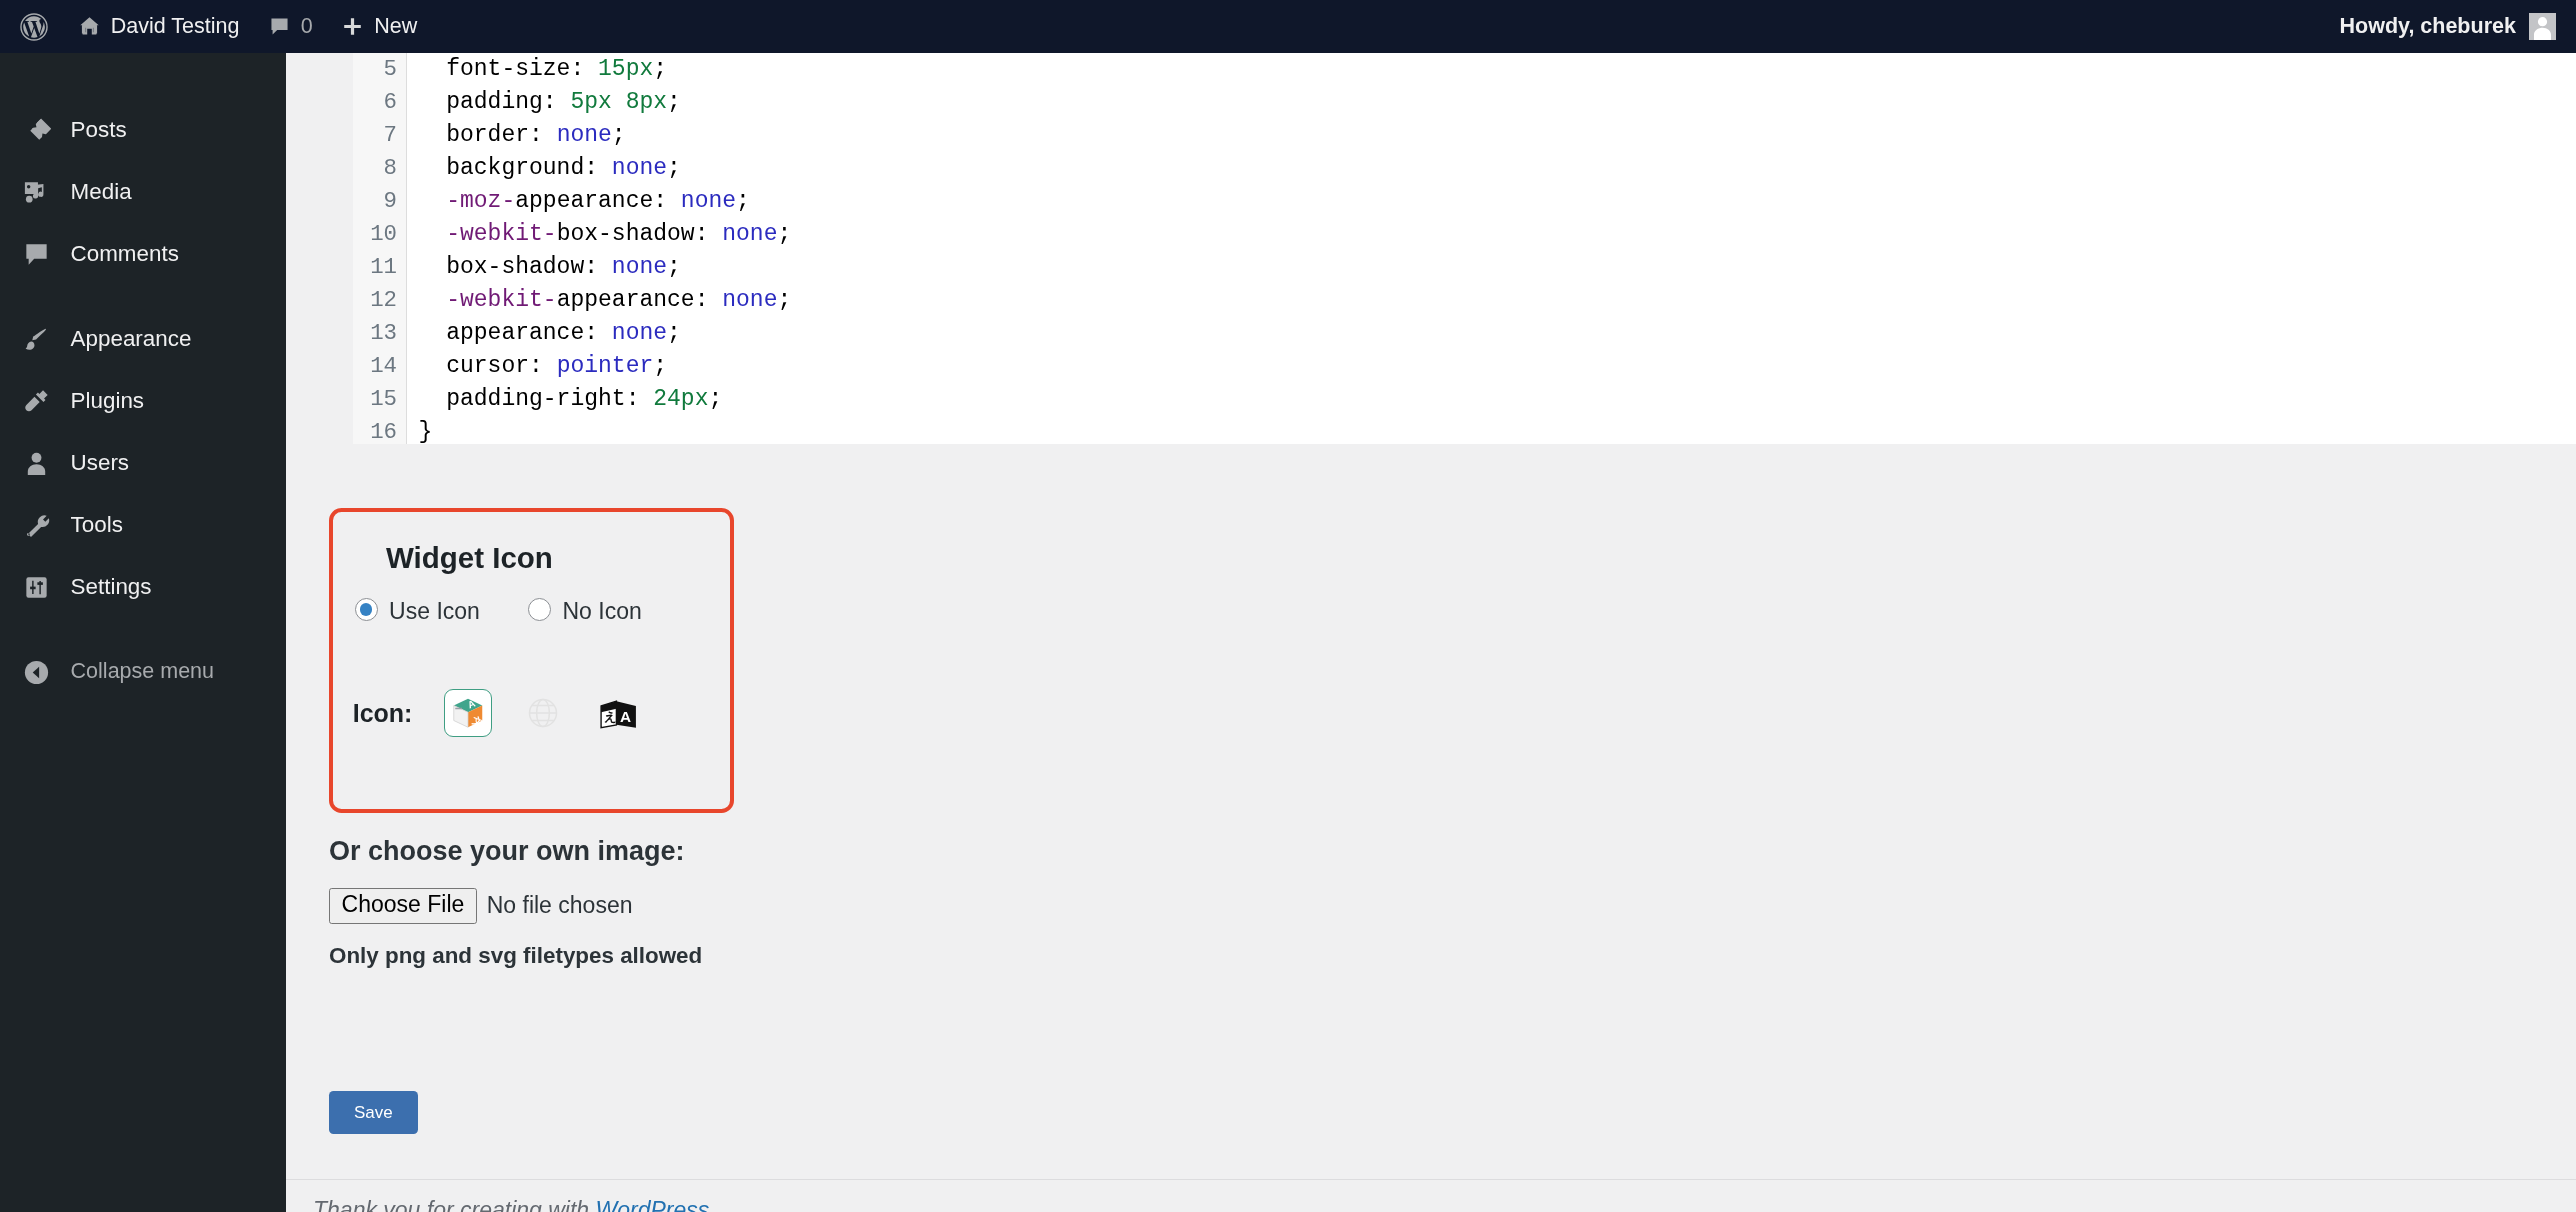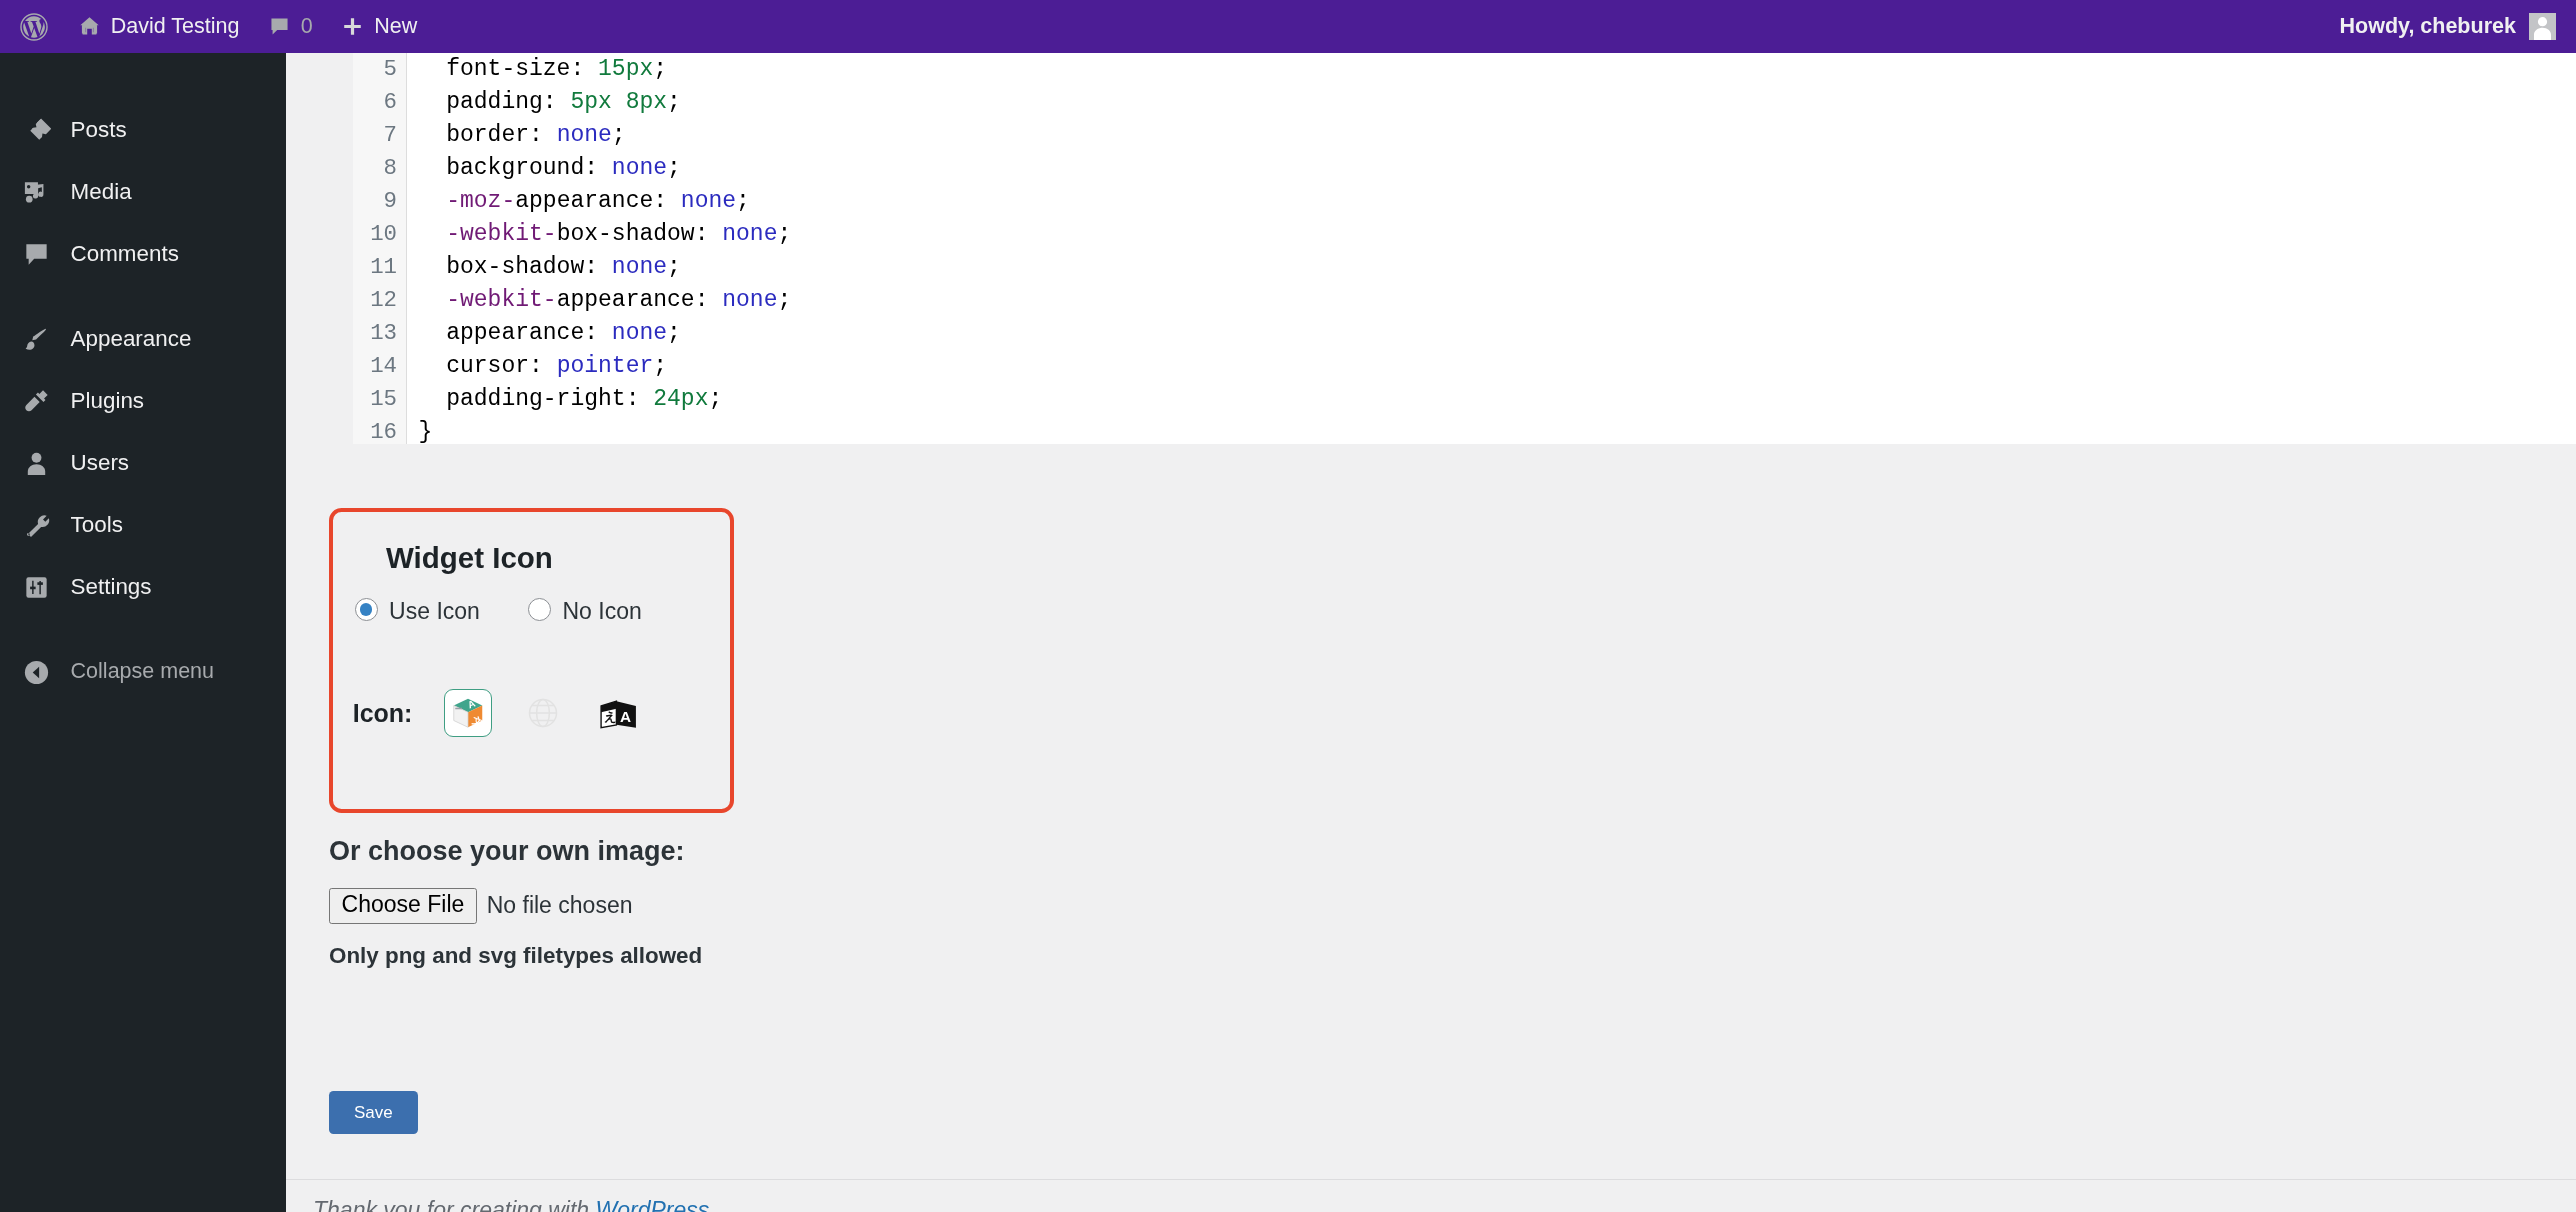--- a/index.html
+++ b/index.html
@@ -8,21 +8,21 @@
     width: 2576px; height: 1213px;
     overflow: hidden;
     background: #f0f0f1;
     font-family: "Liberation Sans", sans-serif;
   }
 
   
   #adminbar {
     position: absolute; top: 0; left: 0;
     width: 2576px; height: 53px;
-    background: #4c1d95;
+    background: #0f172a;
     color: #f0f0f1;
     display: flex;
     align-items: center;
     z-index: 50;
   }
   .ab-item {
     display: flex; align-items: center;
     height: 53px;
     padding: 0 14.3px;
     font-size: 21.5px;

